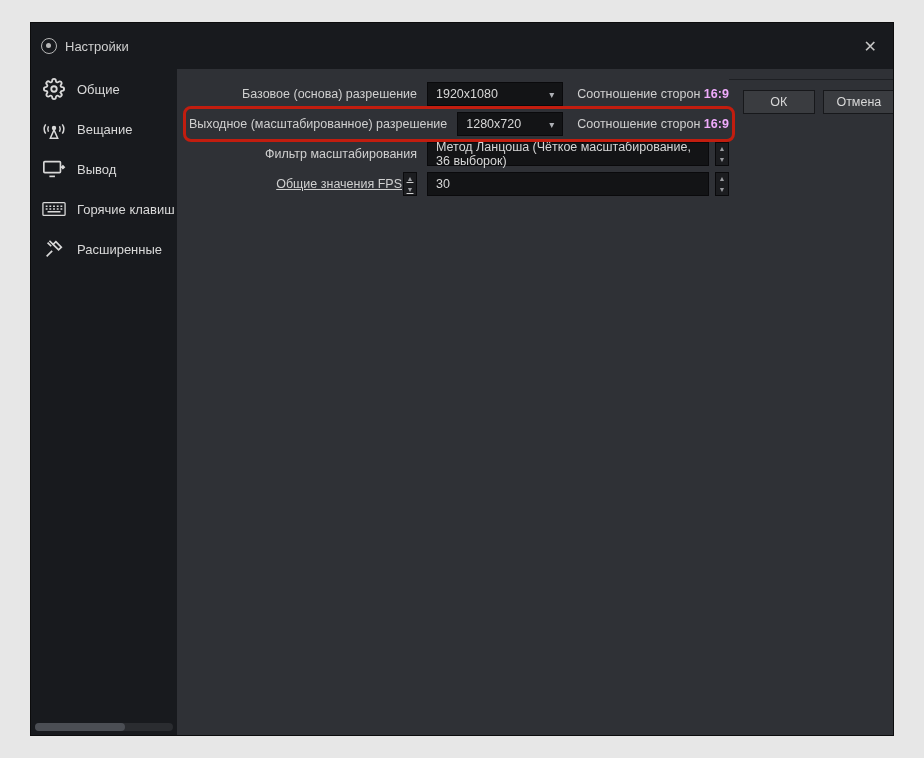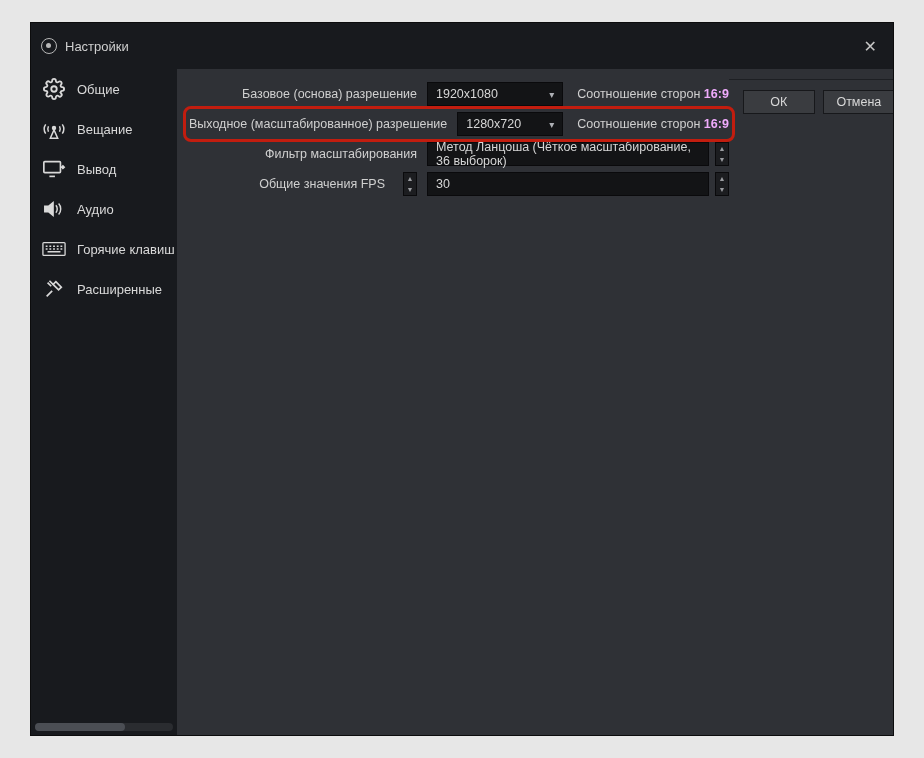--- a/index.html
+++ b/index.html
@@ -225,30 +225,20 @@
         <span class="side-icon">
           <svg width="24" height="20" viewBox="0 0 26 20" fill="none" stroke="#d9d9d9" stroke-width="1.8">
             <rect x="2" y="2" width="18" height="12" rx="1"></rect>
             <path d="M8 18h6"></path>
             <path d="M20 8h4M22 6l2 2-2 2"></path>
           </svg>
         </span>
         <span>Вывод</span>
       </div>
 
-      <div class="side-item">
-        <span class="side-icon">
-          <svg width="24" height="20" viewBox="0 0 26 20" fill="#d9d9d9" stroke="#d9d9d9" stroke-width="1.6">
-            <path d="M3 7h4l5-4v14l-5-4H3z"></path>
-            <path d="M15 6c2 2 2 6 0 8" fill="none"></path>
-            <path d="M18 4c3 3 3 9 0 12" fill="none"></path>
-          </svg>
-        </span>
-        <span>Аудио</span>
-      </div>
 
 
       <div class="side-item">
         <span class="side-icon">
           <svg width="24" height="16" viewBox="0 0 26 16" fill="none" stroke="#d9d9d9" stroke-width="1.4">
             <rect x="1" y="1" width="24" height="14" rx="1"></rect>
             <path d="M4 5h2M8 5h2M12 5h2M16 5h2M20 5h2M4 8h2M8 8h2M12 8h2M16 8h2M20 8h2M6 11h14"></path>
           </svg>
         </span>
         <span>Горячие клавиш</span>
@@ -298,21 +288,21 @@
           <div class="selectbox">
             <span>Метод Ланцоша (Чёткое масштабирование, 36 выборок)</span>
           </div>
           <div class="spin-right">
             <div class="sbtn">▲</div>
             <div class="sbtn">▼</div>
           </div>
         </div>
 
         <div class="row">
-          <div class="lbl" style="display:flex;align-items:center;justify-content:flex-end;gap:18px;">
+          <div class="lbl" style="display:flex;align-items:center;justify-content:flex-end;gap:1px;text-decoration:underline;">
             <span>Общие значения FPS</span>
             <div class="spin">
               <div class="sbtn">▲</div>
               <div class="sbtn">▼</div>
             </div>
           </div>
           <div class="selectbox">
             <span>30</span>
           </div>
           <div class="spin-right">

